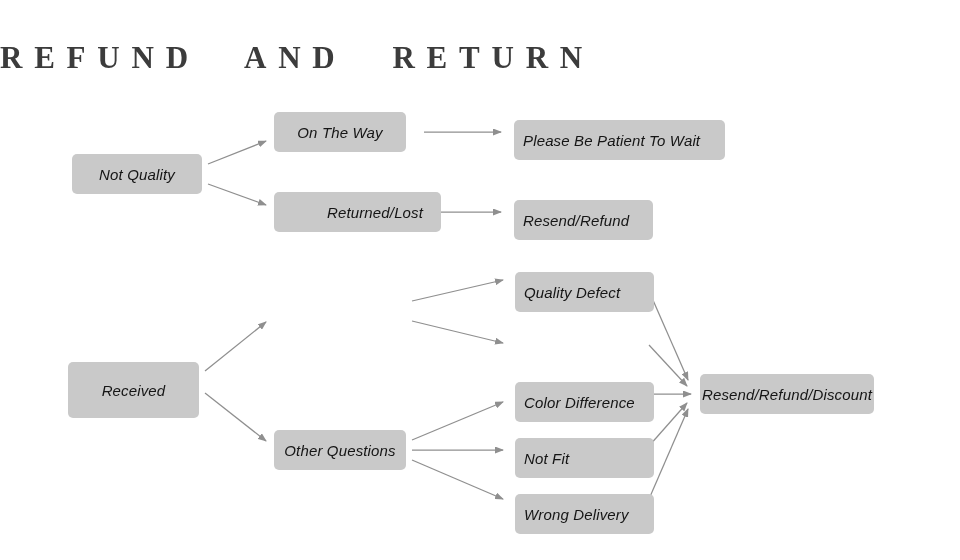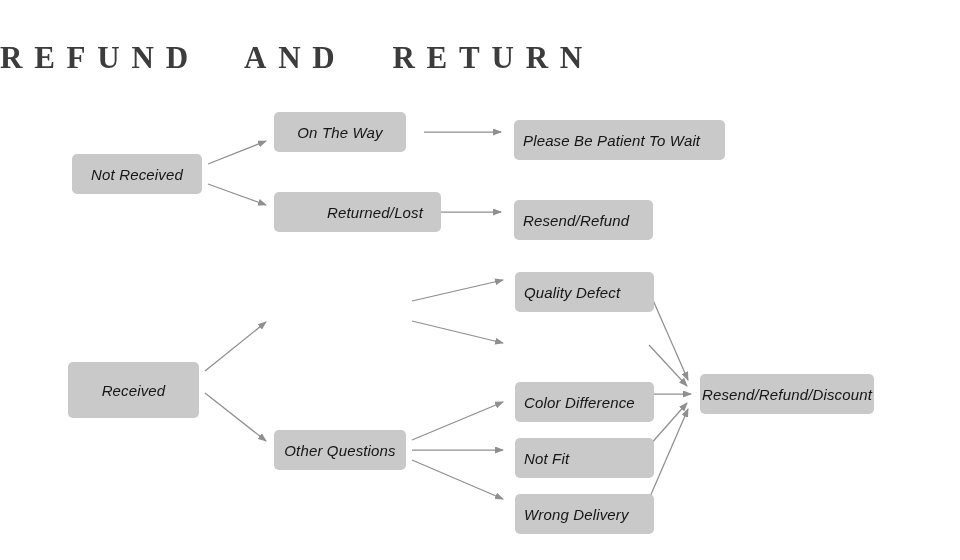--- a/index.html
+++ b/index.html
@@ -86,21 +86,21 @@
       <line x1="412" y1="440" x2="503" y2="402" marker-end="url(#arrowhead)"></line>
       <line x1="412" y1="450" x2="503" y2="450" marker-end="url(#arrowhead)"></line>
       <line x1="412" y1="460" x2="503" y2="499" marker-end="url(#arrowhead)"></line>
       <line x1="649" y1="291" x2="688" y2="380" marker-end="url(#arrowhead)"></line>
       <line x1="649" y1="345" x2="687" y2="386" marker-end="url(#arrowhead)"></line>
       <line x1="649" y1="394" x2="691" y2="394" marker-end="url(#arrowhead)"></line>
       <line x1="649" y1="446" x2="687" y2="403" marker-end="url(#arrowhead)"></line>
       <line x1="649" y1="499" x2="688" y2="409" marker-end="url(#arrowhead)"></line>
     </svg>
 
-<div class="node" style="left: 72px; top: 154px; width: 130px; height: 40px;">Not Received</div>
+<div class="node" style="left: 72px; top: 154px; width: 130px; height: 40px;">Not Quality</div>
     <div class="node" style="left: 274px; top: 112px; width: 132px; height: 40px;">On The Way</div>
     <div class="node" style="left: 274px; top: 192px; width: 132px; height: 40px; padding-left: 35px;">Returned/Lost</div>
     <div class="node left" style="left: 514px; top: 112px; width: 202px; height: 40px;">Please Be Patient To Wait</div>
     <div class="node left" style="left: 514px; top: 192px; width: 130px; height: 40px;">Resend/Refund</div>
     <div class="node" style="left: 68px; top: 362px; width: 131px; height: 56px;">Received</div>
     <div class="node" style="left: 274px; top: 430px; width: 132px; height: 40px;">Other Questions</div>
     <div class="node left" style="left: 515px; top: 264px; width: 130px; height: 40px;">Quality Defect</div>
     <div class="node left" style="left: 515px; top: 374px; width: 130px; height: 40px;">Color Difference</div>
     <div class="node left" style="left: 515px; top: 430px; width: 130px; height: 40px;">Not Fit</div>
     <div class="node left" style="left: 515px; top: 486px; width: 130px; height: 40px;">Wrong Delivery</div>

